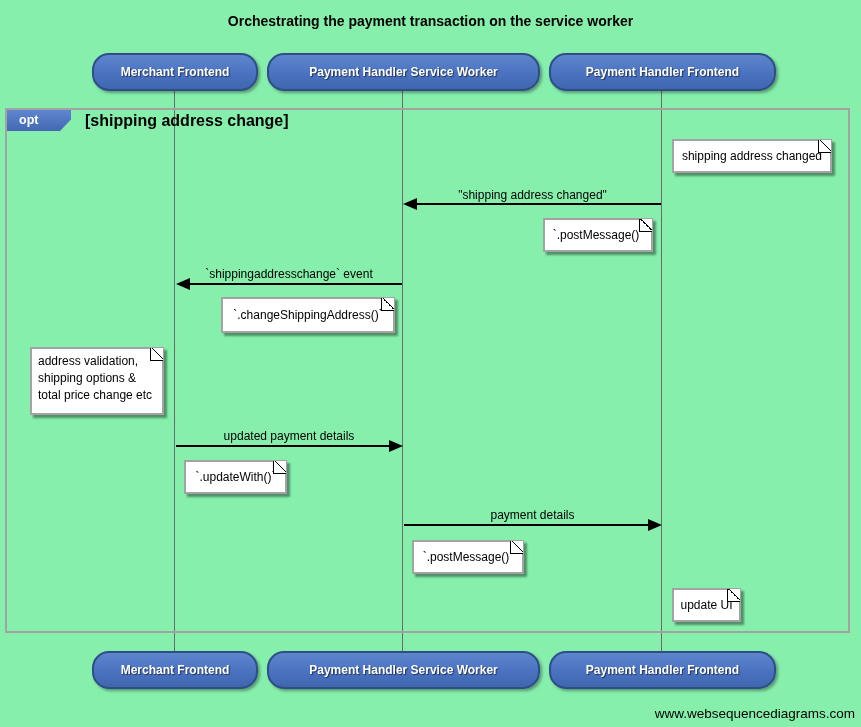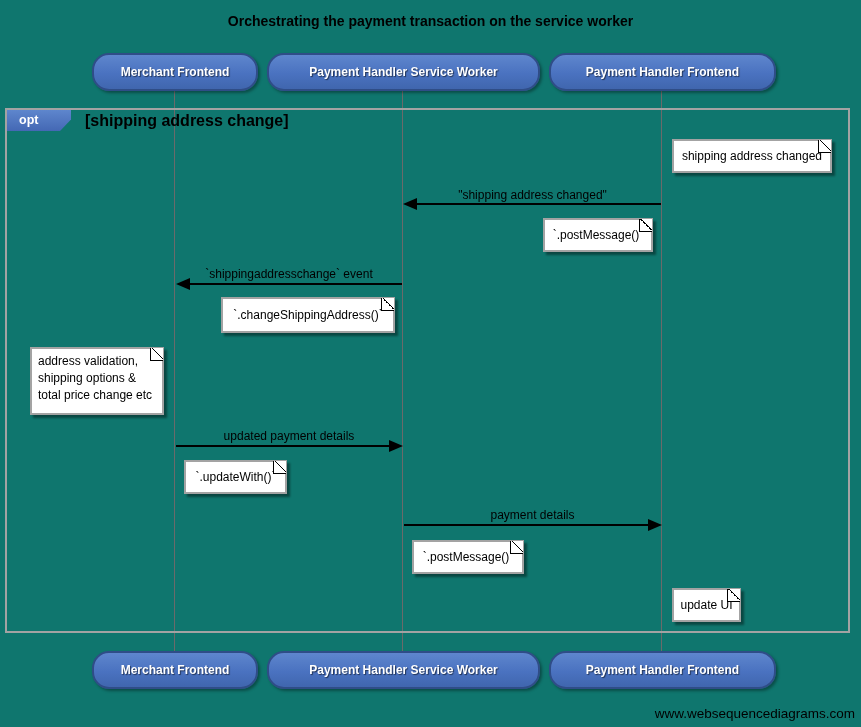--- a/index.html
+++ b/index.html
@@ -1,17 +1,17 @@
 <!DOCTYPE html>
 <html><head>
 <meta charset="utf-8">
 <style>
   html,body { margin:0; padding:0; background:#fff; }
   #diagram {
-    position:relative; width:861px; height:727px; background:#0f766e;
+    position:relative; width:861px; height:727px; background:#86efac;
     font-family:"Liberation Sans", sans-serif; color:#000; overflow:hidden;
   }
   .title {
     position:absolute; left:0; top:13px; width:100%;
     text-align:center; font-size:14px; font-weight:bold;
   }
   .actor {
     position:absolute; height:38px; box-sizing:border-box;
     background:linear-gradient(180deg,#5e86cd 0%,#4a72c0 55%,#4066ae 100%);
     border:2px solid #2f4d87; border-radius:17px;

